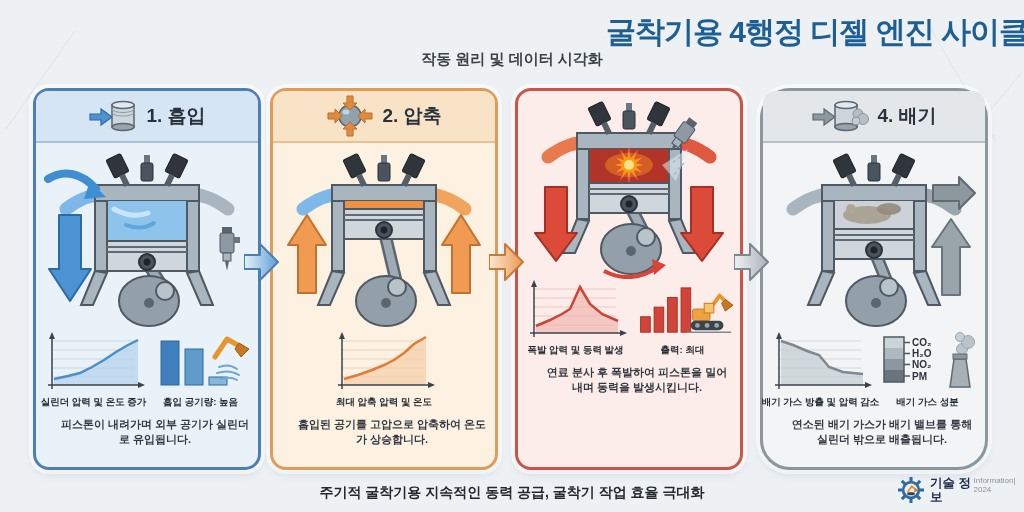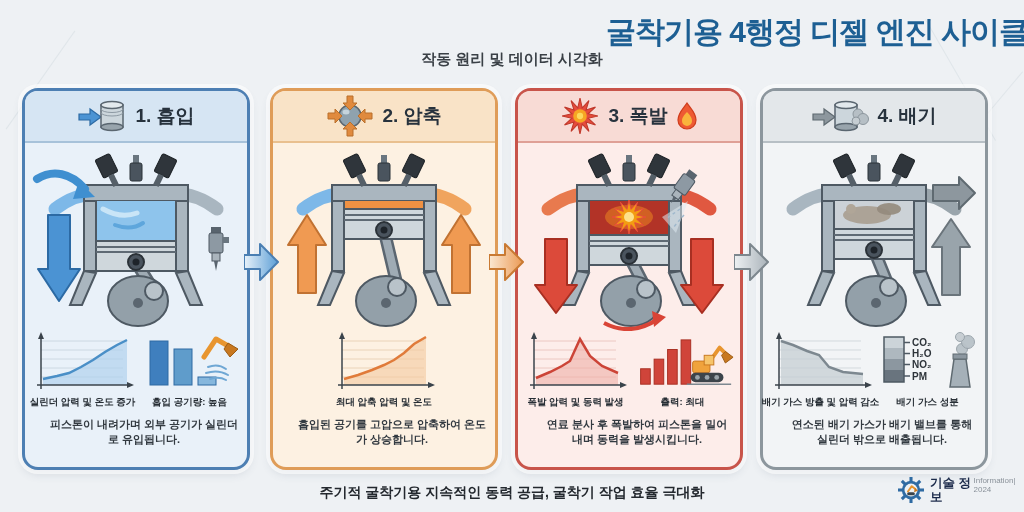--- a/index.html
+++ b/index.html
@@ -15,24 +15,24 @@
   }
   .page-subtitle{
     position:absolute;top:50px;left:0;width:100%;text-align:center;
     font-size:15px;font-weight:bold;color:#3a4046;
   }
   .panel{
     position:absolute;top:88px;width:228px;height:382px;box-sizing:border-box;
     border:3px solid var(--bd);border-radius:16px;background:var(--bg);
     box-shadow:0 0 0 4px rgba(255,255,255,.6),0 4px 10px rgba(70,90,110,.16);
   }
-  .p1{--bd:#4d7fb3;--hd:#d6e5f3;--dv:#a7c2da;--bg:#e9f1f9;left:22px;}
+  .p1{--bd:#4d7fb3;--hd:#d6e5f3;--dv:#a7c2da;--bg:#e9f1f9;left:33px;}
   .p2{--bd:#df9c58;--hd:#f9e3c7;--dv:#e9c08f;--bg:#fdf1e2;left:270px;}
   .p3{--bd:#c8544a;--hd:#f8dbd5;--dv:#dfa096;--bg:#fdedea;left:515px;}
-  .p4{--bd:#8c969d;--hd:#e3e7ea;--dv:#b7bfc5;--bg:#f2f4f6;left:760px;}
+  .p4{--bd:#8c969d;--hd:#e3e7ea;--dv:#b7bfc5;--bg:#f2f4f6;left:760px;border-radius:30px;}
   .panel-header{
     height:50px;background:var(--hd);border-bottom:2px solid var(--dv);
     border-radius:12px 12px 0 0;display:flex;align-items:center;justify-content:center;gap:8px;
   }
   .panel-title{font-size:19px;font-weight:bold;color:#27323d;}
   .engine-area{height:188px;display:flex;align-items:center;justify-content:center;}
   .charts-row{height:82px;display:flex;justify-content:space-around;align-items:flex-start;padding:0 4px;}
   .chart-block{width:50%;display:flex;flex-direction:column;align-items:center;}
   .chart-label{
     font-size:9.5px;font-weight:bold;color:#272e35;text-align:center;
@@ -220,32 +220,20 @@
         <line x1="6" y1="54" x2="98" y2="54" stroke="#3a434b" stroke-width="1.5"></line>
           <polygon points="96,51 103,54 96,57" fill="#3a434b"></polygon>
       </svg>
       <div class="chart-label">최대 압축 압력 및 온도</div>
     </div>
   </div>
   <p class="panel-desc">흡입된 공기를 고압으로 압축하여 온도가 상승합니다.</p>
 </section>
 
 <section class="panel p3">
-  <div class="panel-header">
-    <svg width="40" height="40" viewBox="0 0 38 38">
-      <polygon fill="#e64c3c" stroke="#c0392b" stroke-width="1" points="36,19 26.7,21.1 33.7,27.5 24.7,24.7 27.5,33.7 21.1,26.7 19,36 16.9,26.7 10.5,33.7 13.3,24.7 4.3,27.5 11.3,21.1 2,19 11.3,16.9 4.3,10.5 13.3,13.3 10.5,4.3 16.9,11.3 19,2 21.1,11.3 27.5,4.3 24.7,13.3 33.7,10.5 26.7,16.9"></polygon>
-      <circle cx="19" cy="19" r="6.5" fill="#f6a623"></circle>
-      <circle cx="19" cy="19" r="3" fill="#fcd95c"></circle>
-    </svg>
-    <span class="panel-title">3. 폭발</span>
-    <svg width="22" height="28" viewBox="0 0 22 28">
-      <path d="M11,1 C15,7 20,11 20,18 A9,9 0 1 1 2,18 C2,11 7,7 11,1 Z" fill="#ee5a33" stroke="#cf3d1e" stroke-width="1.2"></path>
-      <path d="M11,10 C13.5,13 16,15 16,19 A5,5 0 1 1 6,19 C6,15 8.5,13 11,10 Z" fill="#f9b43c"></path>
-    </svg>
-  </div>
   <div class="engine-area">
     <svg width="214" height="188" viewBox="0 0 214 188">
       <path d="M26,66 Q50,48 76,51" fill="none" stroke="#e87a4e" stroke-width="13" stroke-linecap="round"></path>
       <path d="M188,66 Q164,48 138,51" fill="none" stroke="#e05840" stroke-width="13" stroke-linecap="round"></path>
       <rect x="55" y="42" width="104" height="16" fill="#aab6bf" stroke="#4e5963" stroke-width="2"></rect>
       <g transform="rotate(-26 81 30)">
           <rect x="73" y="12" width="16" height="20" rx="2" fill="#2f353b" stroke="#1d2226"></rect>
           <rect x="78" y="32" width="6" height="12" fill="#555f68"></rect>
         </g>
       <g transform="rotate(26 133 30)">

